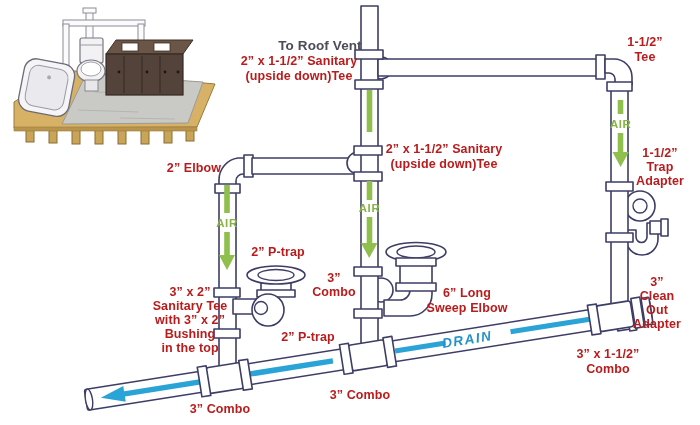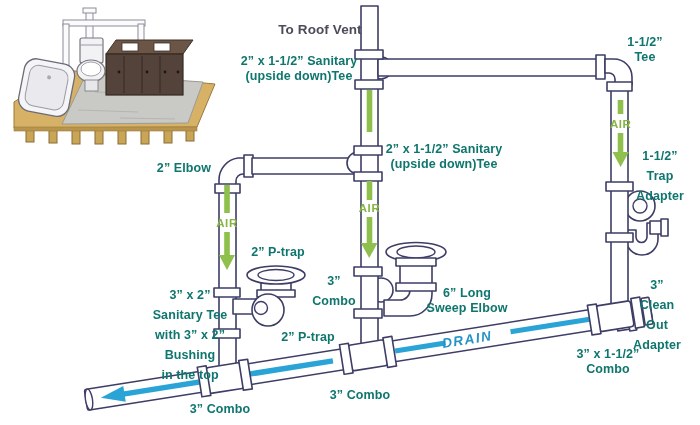--- a/index.html
+++ b/index.html
@@ -2,24 +2,24 @@
 <html><head>
 <meta charset="utf-8">
 <style>
   html,body{margin:0;padding:0;background:#ffffff;}
   #stage{position:relative;width:700px;height:425px;background:#ffffff;overflow:hidden;
          font-family:"Liberation Sans", sans-serif;}
   #stage svg{position:absolute;left:0;top:0;}
   .pipe{fill:#ffffff;stroke:#3d3d66;stroke-width:1.6;stroke-linejoin:round;}
   .pipe2{fill:#fdfdfe;stroke:#3d3d66;stroke-width:1.4;stroke-linejoin:round;}
   .lbl{position:absolute;transform:translateX(-50%);text-align:center;
-       font-weight:bold;font-size:12.5px;line-height:15px;color:#0f766e;
+       font-weight:bold;font-size:12.5px;line-height:15px;color:#b91c1c;
        white-space:pre-line;letter-spacing:0.1px;}
   .lbl.dark{color:#4c4c5a;font-size:13.5px;}
-  .lbl.small-lh{line-height:20px;}
+  .lbl.small-lh{line-height:14px;}
   .air-text{font-weight:bold;font-size:11.5px;letter-spacing:0.6px;fill:#86b545;
             text-anchor:middle;font-family:"Liberation Sans",sans-serif;}
   .drain-text{font-weight:bold;font-style:italic;font-size:13.5px;letter-spacing:1.6px;
               fill:#2492c6;text-anchor:middle;font-family:"Liberation Sans",sans-serif;}
 </style>
 </head>
 <body>
 
 <div id="stage">
 
@@ -185,25 +185,25 @@
 
     <rect x="617.7" y="100" width="5.6" height="14"></rect>
     <rect x="617.7" y="133" width="5.6" height="19"></rect>
     <polygon points="612.5,152 628.8,152 620.6,167"></polygon>
   </g>
   <text class="air-text" x="369.5" y="212">AIR</text>
   <text class="air-text" x="227" y="227">AIR</text>
   <text class="air-text" x="620.7" y="128">AIR</text>
 </svg>
 
-<div class="lbl dark" style="left:320px;top:22px;text-align:center;">To Roof Vent</div>
+<div class="lbl dark" style="left:320px;top:38px;text-align:center;">To Roof Vent</div>
 <div class="lbl" style="left:299px;top:54px;">2” x 1-1/2” Sanitary
 (upside down)Tee</div>
 <div class="lbl" style="left:645px;top:35px;">1-1/2” Tee</div>
-<div class="lbl" style="left:184px;top:161px;text-align:center;">2” Elbow</div>
+<div class="lbl" style="left:194px;top:161px;text-align:center;">2” Elbow</div>
 <div class="lbl" style="left:444px;top:142px;">2” x 1-1/2” Sanitary
 (upside down)Tee</div>
 <div class="lbl small-lh" style="left:660px;top:146px;">1-1/2”
 Trap
 Adapter</div>
 <div class="lbl" style="left:278px;top:245px;">2” P-trap</div>
 <div class="lbl small-lh" style="left:334px;top:271px;">3”
 Combo</div>
 <div class="lbl small-lh" style="left:190px;top:285px;">3” x 2”
 Sanitary Tee

